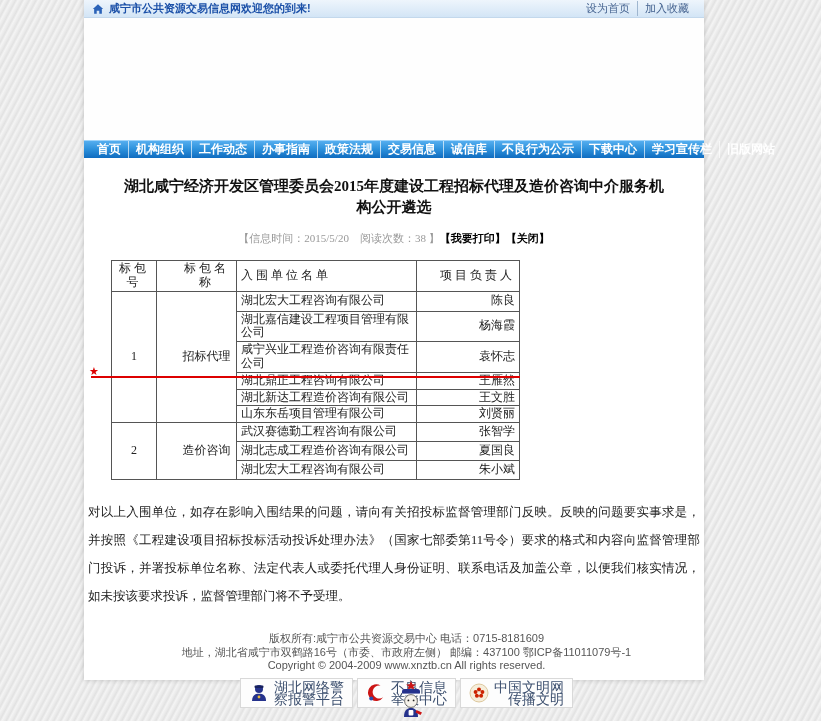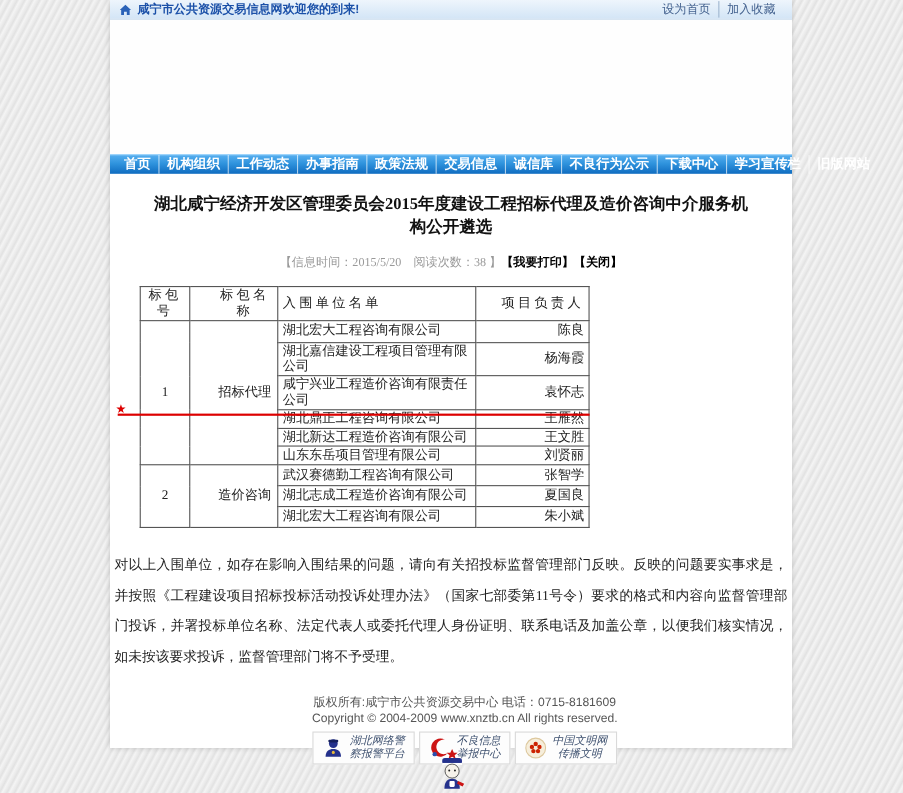--- a/index.html
+++ b/index.html
@@ -4,21 +4,21 @@
 <style>
   * { margin:0; padding:0; box-sizing:border-box; }
   html,body { width:821px; height:721px; overflow:hidden; }
   body {
     font-family:"Liberation Sans","DejaVu Sans",sans-serif;
     background:
       repeating-linear-gradient(118deg, #ececec 0px, #e2e2e2 2px, #f4f4f4 4px, #ececec 6px);
   }
   .page { position:relative; width:821px; height:721px; }
   .content {
-    position:absolute; left:100px; top:0; width:620px; height:680px;
+    position:absolute; left:84px; top:0; width:620px; height:680px;
     background:#fff; box-shadow:0 0 5px rgba(0,0,0,.18);
   }
   
   .topbar {
     height:18px; display:flex; align-items:center; justify-content:space-between;
     padding:0 8px; background:linear-gradient(#eef5fc,#d3e5f6);
     border-bottom:1px solid #c3d8ec; font-size:11px;
   }
   .topbar-left { display:flex; align-items:center; gap:5px; color:#1b50a8; font-weight:bold; }
   .topbar-right { display:flex; align-items:center; color:#44628f; }
@@ -71,21 +71,21 @@
     margin:14px 4px 0; font-size:12.5px; line-height:28px; color:#222;
     text-align:justify; font-family:"Liberation Serif","DejaVu Serif",serif;
   }
   
   .footer { margin-top:22px; text-align:center; font-size:11px; color:#555; line-height:13.5px;margin-left:25px; }
   .badges { margin-top:5px; display:flex; justify-content:center; }
   .badge {
     display:flex; align-items:center; gap:5px; border:1px solid #d9d9d9;
     background:#fdfdfd; padding:2px 8px; margin:0 2px; cursor:pointer;
   }
-  .badge-txt { font-size:10px; line-height:12px; color:#3c4f6e; text-align:center;font-style:italic; }
+  .badge-txt { font-size:14px; line-height:12px; color:#3c4f6e; text-align:right; }
   .badge svg { display:block; }
   
   .mascot { position:absolute; left:50%; top:681px; transform:translateX(-50%); }
 </style>
 </head>
 <body>
 
 <div class="page">
   <div class="content">
 
@@ -179,20 +179,21 @@
         <span class="red-star">★</span>
         <div class="red-line"></div>
       </div>
 
       
       <p class="body-text">对以上入围单位，如存在影响入围结果的问题，请向有关招投标监督管理部门反映。反映的问题要实事求是，并按照《工程建设项目招标投标活动投诉处理办法》（国家七部委第11号令）要求的格式和内容向监督管理部门投诉，并署投标单位名称、法定代表人或委托代理人身份证明、联系电话及加盖公章，以便我们核实情况，如未按该要求投诉，监督管理部门将不予受理。</p>
     </div>
 
     <div class="footer">
       <div>版权所有:咸宁市公共资源交易中心 电话：0715-8181609</div>
+      <div>地址，湖北省咸宁市双鹤路16号（市委、市政府左侧） 邮编：437100 鄂ICP备11011079号-1</div>
       <div>Copyright © 2004-2009 www.xnztb.cn All rights reserved.</div>
       <div class="badges">
         <div class="badge">
           <svg width="20" height="20" viewBox="0 0 20 20">
             <circle cx="10" cy="6" r="4" fill="#25328c"></circle>
             <rect x="5.5" y="2.5" width="9" height="2.4" rx="1" fill="#17215e"></rect>
             <path d="M3 18 C3 12.6 6 10.8 10 10.8 C14 10.8 17 12.6 17 18 Z" fill="#25328c"></path>
             <circle cx="10" cy="14" r="1.4" fill="#e8b93c"></circle>
           </svg>
           <div class="badge-txt">

